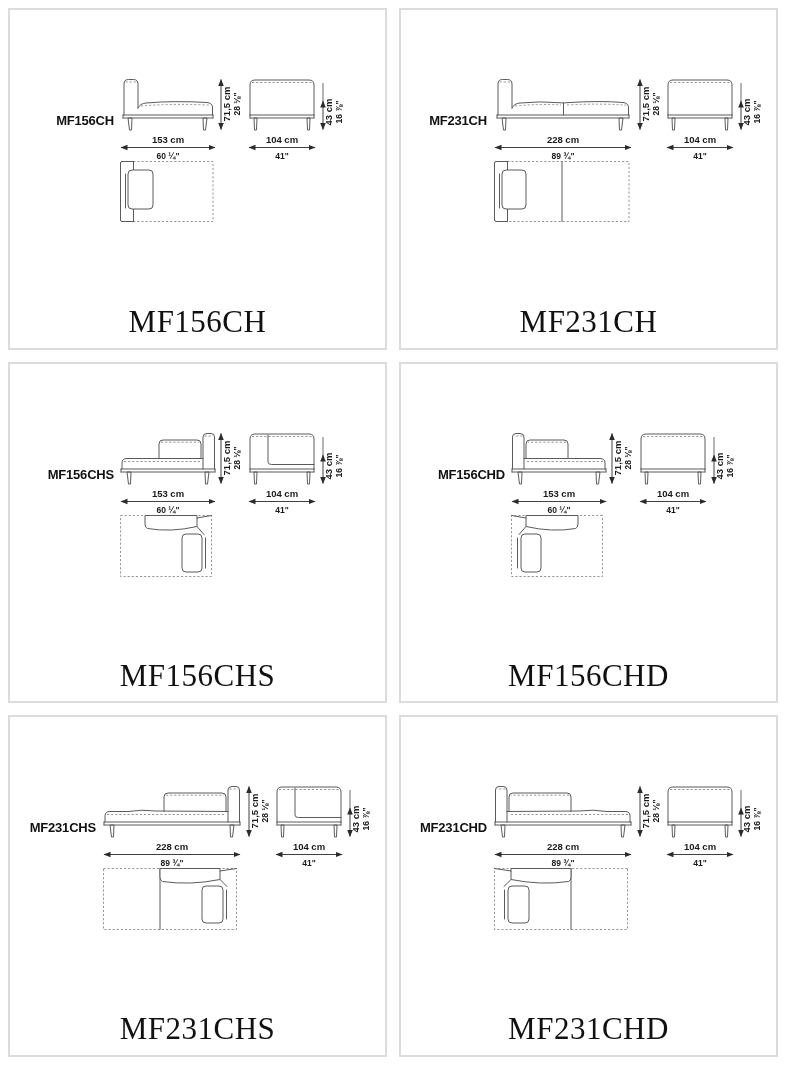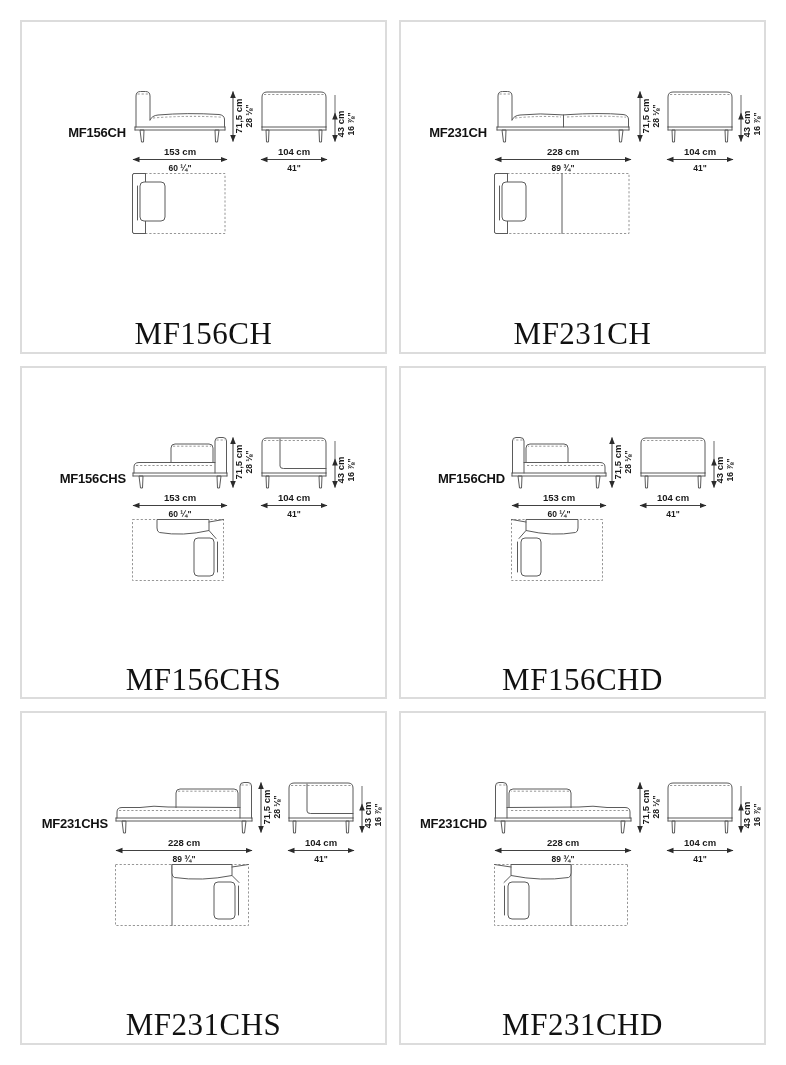--- a/index.html
+++ b/index.html
@@ -1,20 +1,20 @@
 <!DOCTYPE html>
 <html><head>
 <meta charset="utf-8">
 <style>
   html,body{margin:0;padding:0;background:#ffffff;}
   body{width:786px;height:1065px;font-family:"Liberation Sans",sans-serif;}
   .sheet{
     box-sizing:border-box;
     width:786px;height:1065px;
-    padding:20px;
+    padding:8px;
     display:grid;
     grid-template-columns:1fr 1fr;
     grid-template-rows:repeat(3,1fr);
     gap:12px;
     background:#ffffff;
   }
   .cell{
     position:relative;
     border:2px solid #dcdcdc;
     background:#ffffff;

